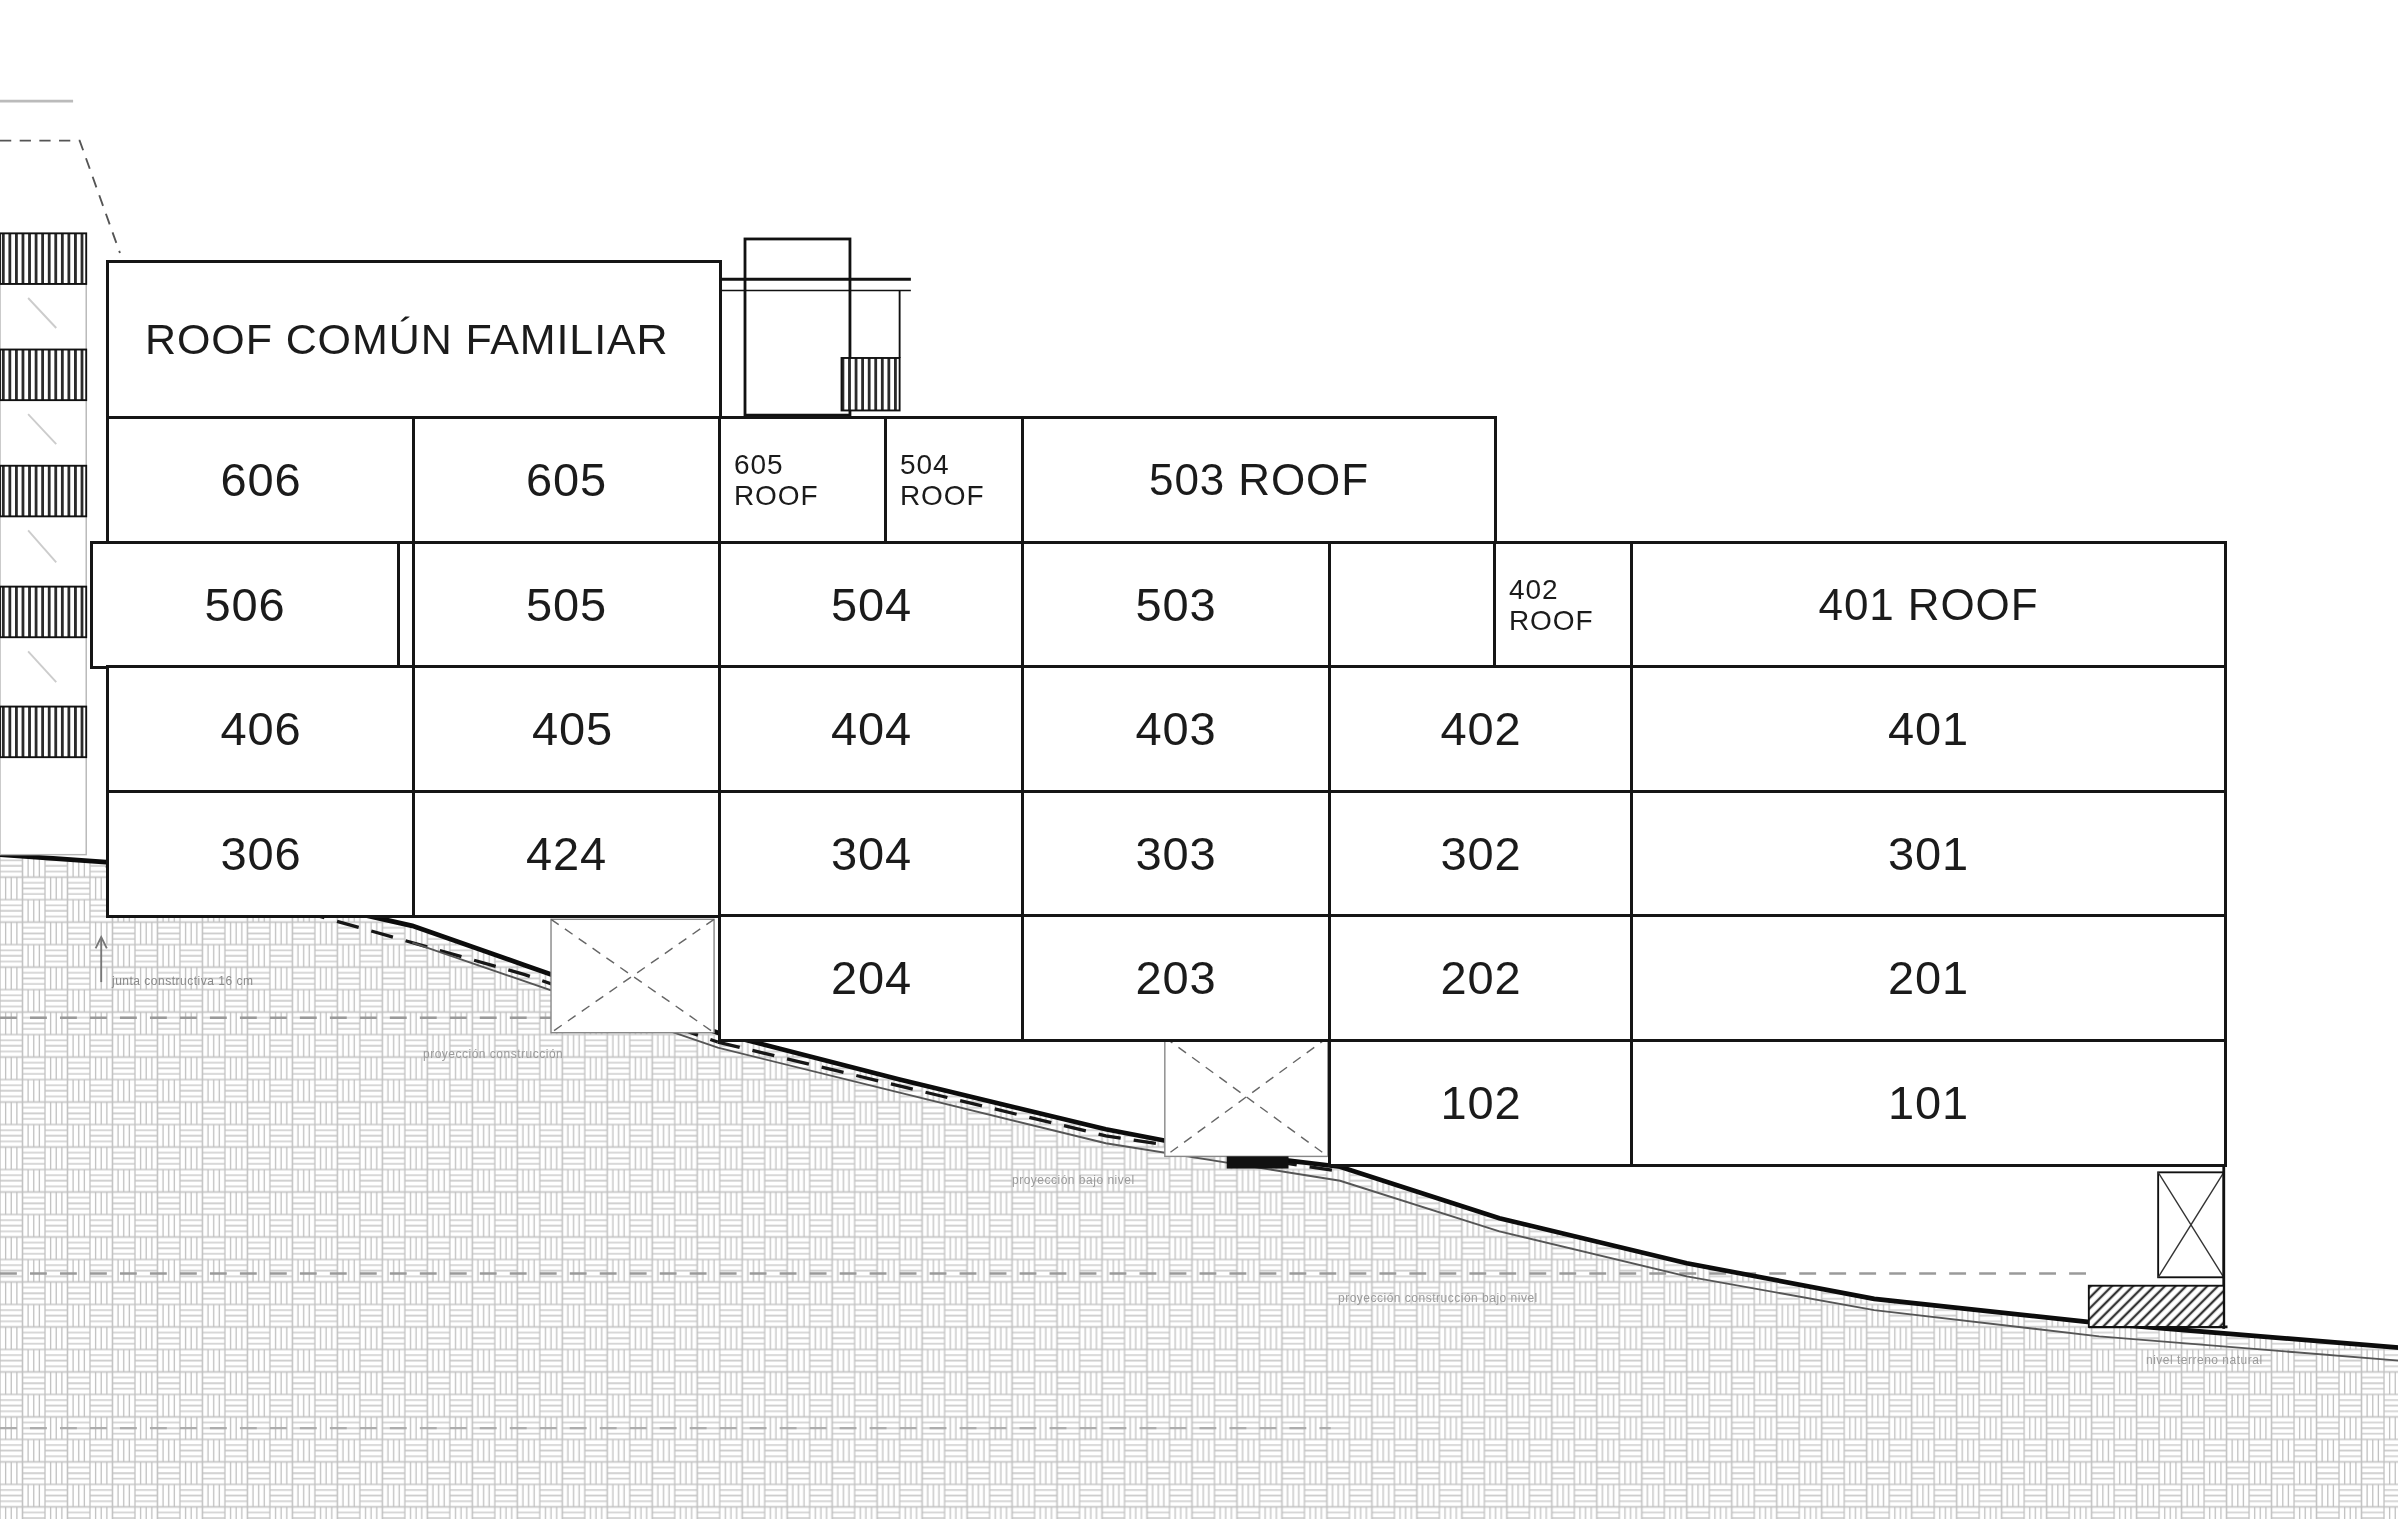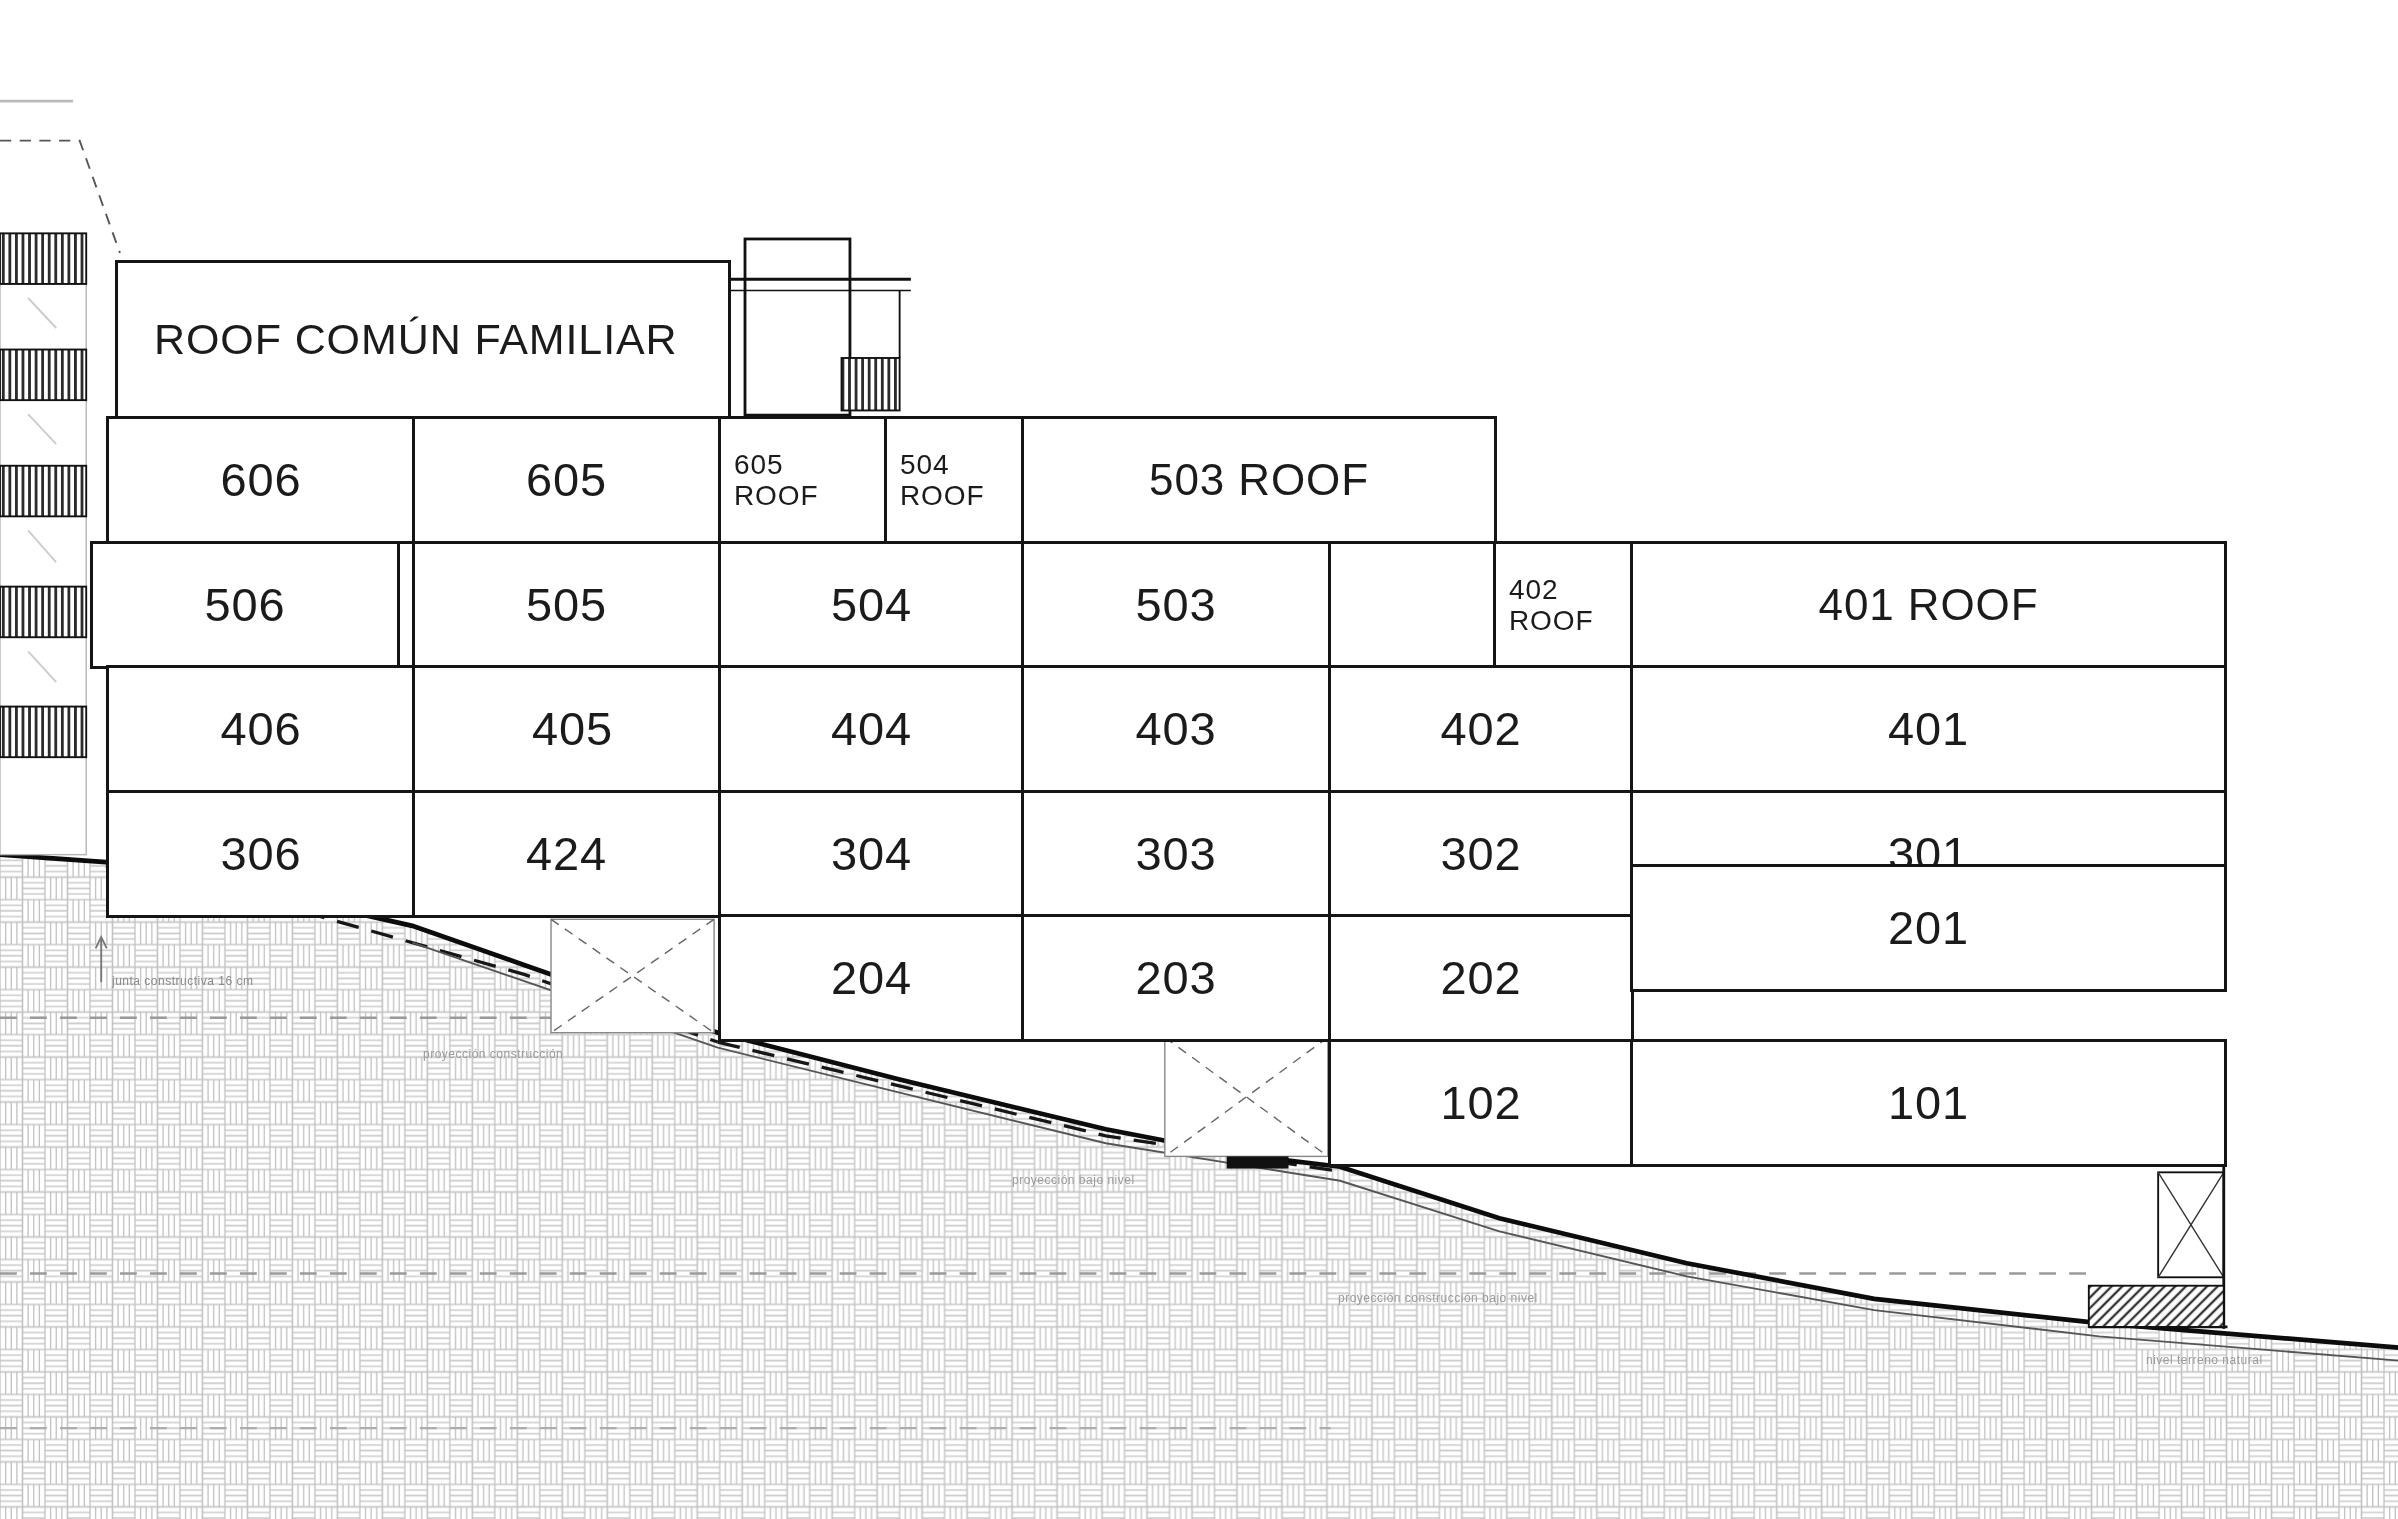--- a/index.html
+++ b/index.html
@@ -4,21 +4,21 @@
 <style>
   html,body{margin:0;padding:0;background:#fff;}
   body{width:2399px;height:1520px;position:relative;overflow:hidden;
        font-family:"Liberation Sans",sans-serif;color:#1b1b1b;}
   #bg{position:absolute;left:0;top:0;width:2399px;height:1520px;}
   .cell{position:absolute;box-sizing:border-box;background:#fff;
         border:3.7px solid #151515;display:flex;align-items:center;justify-content:center;
         font-size:47px;letter-spacing:0.9px;text-align:left;line-height:1.12;}
   .cell.small{font-size:28px;padding:0 13px;}
   .cell.big{font-size:44px;}
-  .cell.title{justify-content:flex-start;padding-left:36px;font-size:43px;text-align:center;margin-left:9px;}
+  .cell.title{justify-content:flex-start;padding-left:36px;font-size:43px;text-align:center;}
   .anno{position:absolute;color:#8a8a8a;font-size:12px;letter-spacing:0.5px;}
   .anno.tiny{font-size:12px;color:#9b9b9b;}
 </style>
 </head>
 <body>
 
 <svg id="bg" viewBox="0 0 2560 1622">
   <defs>
     <pattern id="weave" patternUnits="userSpaceOnUse" width="48" height="48">
       <rect width="48" height="48" fill="#ffffff"></rect>
@@ -151,21 +151,21 @@
   <div class="cell" style="left:106px;top:790px;width:310px;height:128px">306</div>
   <div class="cell" style="left:412px;top:790px;width:309px;height:128px">424</div>
   <div class="cell" style="left:718px;top:790px;width:307px;height:128px">304</div>
   <div class="cell" style="left:1021px;top:790px;width:310px;height:128px">303</div>
   <div class="cell" style="left:1328px;top:790px;width:306px;height:128px">302</div>
   <div class="cell" style="left:1630px;top:790px;width:597px;height:128px">301</div>
 
   <div class="cell" style="left:718px;top:914px;width:307px;height:128px">204</div>
   <div class="cell" style="left:1021px;top:914px;width:310px;height:128px">203</div>
   <div class="cell" style="left:1328px;top:914px;width:306px;height:128px">202</div>
-  <div class="cell" style="left:1630px;top:864px;width:597px;height:128px">201</div>
+  <div class="cell" style="left:1630px;top:914px;width:597px;height:128px">201</div>
 
   <div class="cell" style="left:1328px;top:1039px;width:306px;height:128px">102</div>
   <div class="cell" style="left:1630px;top:1039px;width:597px;height:128px">101</div>
 </div>
 
 <div class="anno" style="left:112px;top:974px">junta constructiva 16 cm</div>
 <div class="anno tiny" style="left:423px;top:1047px">proyección construcción</div>
 <div class="anno tiny" style="left:1012px;top:1173px">proyección bajo nivel</div>
 <div class="anno tiny" style="left:1338px;top:1291px">proyección construcción bajo nivel</div>
 <div class="anno tiny" style="left:2146px;top:1353px">nivel terreno natural</div>

